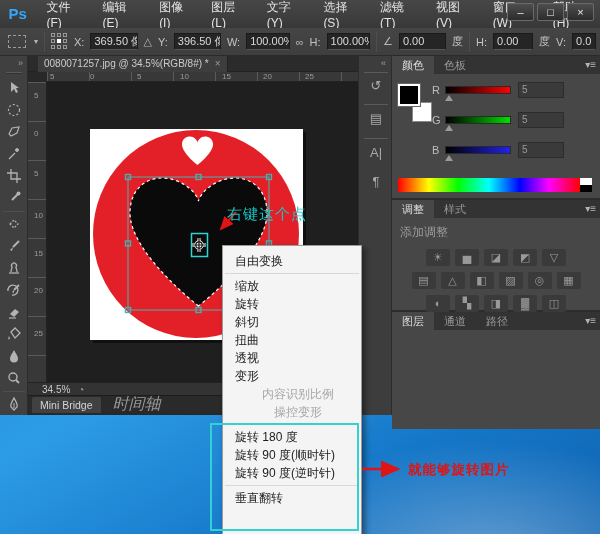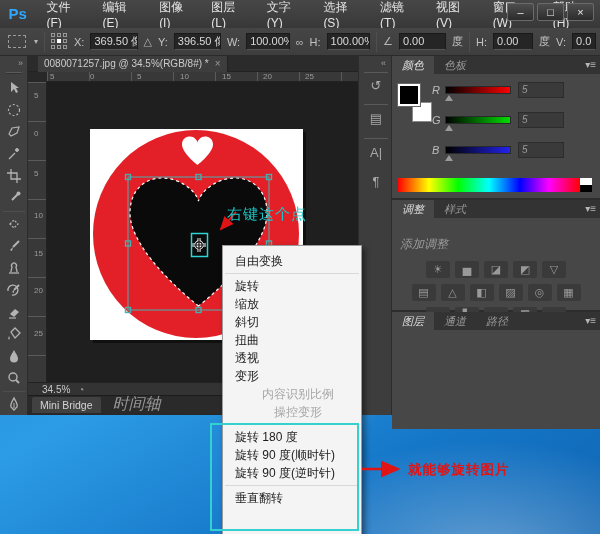--- a/index.html
+++ b/index.html
@@ -78,21 +78,21 @@
     letter-spacing:1px; z-index:5; }
 
   
   .panelstrip { position:absolute; left:358px; top:56px; width:34px; height:359px; background:#3d3d3d;
     border-left:1px solid #2c2c2c; border-right:1px solid #2c2c2c; }
   .strip-collapse { position:absolute; right:5px; top:2px; color:#9c9c9c; font-size:9px; }
   .strip-icon { position:absolute; left:0; width:34px; text-align:center; color:#a9a9a9; font-size:13px; }
   .strip-div { position:absolute; left:5px; width:24px; border-top:1px solid #5a5a5a; }
 
   
-  .rightpanels { position:absolute; left:392px; top:56px; width:208px; height:359px; background:#3c3c3c;font-style:italic; }
+  .rightpanels { position:absolute; left:392px; top:56px; width:208px; height:359px; background:#3c3c3c; }
   .ptabs { position:relative; height:18px; background:#333; display:flex; }
   .ptab { font-size:11px; color:#989898; padding:2px 10px; }
   .ptab.active { background:#474747; color:#dedede; }
   .pmenu { position:absolute; right:4px; top:3px; color:#b5b5b5; font-size:10px; }
   .pbody { background:#474747; position:relative; }
   .panel-gap { height:2px; background:#2c2c2c; }
 
   .fgbg { position:absolute; left:6px; top:10px; width:36px; height:44px; }
   .bgsw { position:absolute; left:14px; top:18px; width:20px; height:20px; background:#fff; border:1px solid #888; }
   .fgsw { position:absolute; left:0; top:0; width:22px; height:22px; background:#000; border:2px solid #fff; outline:1px solid #666; }
@@ -104,21 +104,21 @@
   .chrow .val { position:absolute; left:86px; top:0; width:46px; height:16px; background:#3a3a3a;
     border:1px solid #2c2c2c; color:#9a9a9a; font-size:10px; padding:1px 3px; }
   .bar-r { background:linear-gradient(90deg,#000,#f00); }
   .bar-g { background:linear-gradient(90deg,#000,#0d0); }
   .bar-b { background:linear-gradient(90deg,#000,#22e); }
   .spectrum { position:absolute; left:6px; top:104px; width:182px; height:14px;
     background:linear-gradient(90deg,#f00,#ff0 17%,#0f0 33%,#0ff 50%,#00f 67%,#f0f 83%,#f00); }
   .spec-w { position:absolute; left:188px; top:104px; width:12px; height:7px; background:#fff; }
   .spec-b { position:absolute; left:188px; top:111px; width:12px; height:7px; background:#000; }
 
-  .adj-hint { color:#9a9a9a; font-size:12px; padding:18px 0 2px 8px; }
+  .adj-hint { color:#9a9a9a; font-size:12px; padding:6px 0 2px 8px; }
   .adj-row { display:flex; justify-content:center; gap:5px; margin-top:6px; }
   .adj-btn { width:24px; height:17px; background:#3a3a3a; border-radius:2px; color:#999;
     font-size:11px; line-height:17px; text-align:center; }
 
   
   .ctxmenu { position:absolute; left:222px; top:245px; width:140px; height:300px; background:#f4f4f4;
     border:1px solid #9a9a9a; box-shadow:3px 3px 6px rgba(0,0,0,.45); z-index:10; padding-top:6px; }
   .ctx-item { height:18px; line-height:18px; font-size:12px; color:#1c1c1c; padding-left:12px; }
   .ctx-item.disabled { color:#a6a6a6;text-align:center; }
   .ctx-sep { height:1px; background:#d8d8d8; margin:3px 2px; }
@@ -457,22 +457,22 @@
           <span class="pmenu">▾≡</span>
         </div>
         <div class="pbody" style="height:99px"></div>
       </div>
     </div>
   </div>
 
   <div class="ctxmenu">
     <div class="ctx-item">自由变换</div>
     <div class="ctx-sep"></div>
+    <div class="ctx-item">缩放</div>
     <div class="ctx-item">旋转</div>
-    <div class="ctx-item">缩放</div>
     <div class="ctx-item">斜切</div>
     <div class="ctx-item">扭曲</div>
     <div class="ctx-item">透视</div>
     <div class="ctx-item">变形</div>
     <div class="ctx-item disabled">内容识别比例</div>
     <div class="ctx-item disabled">操控变形</div>
     <div class="ctx-sep"></div>
     <div class="ctx-item">旋转 180 度</div>
     <div class="ctx-item">旋转 90 度(顺时针)</div>
     <div class="ctx-item">旋转 90 度(逆时针)</div>

